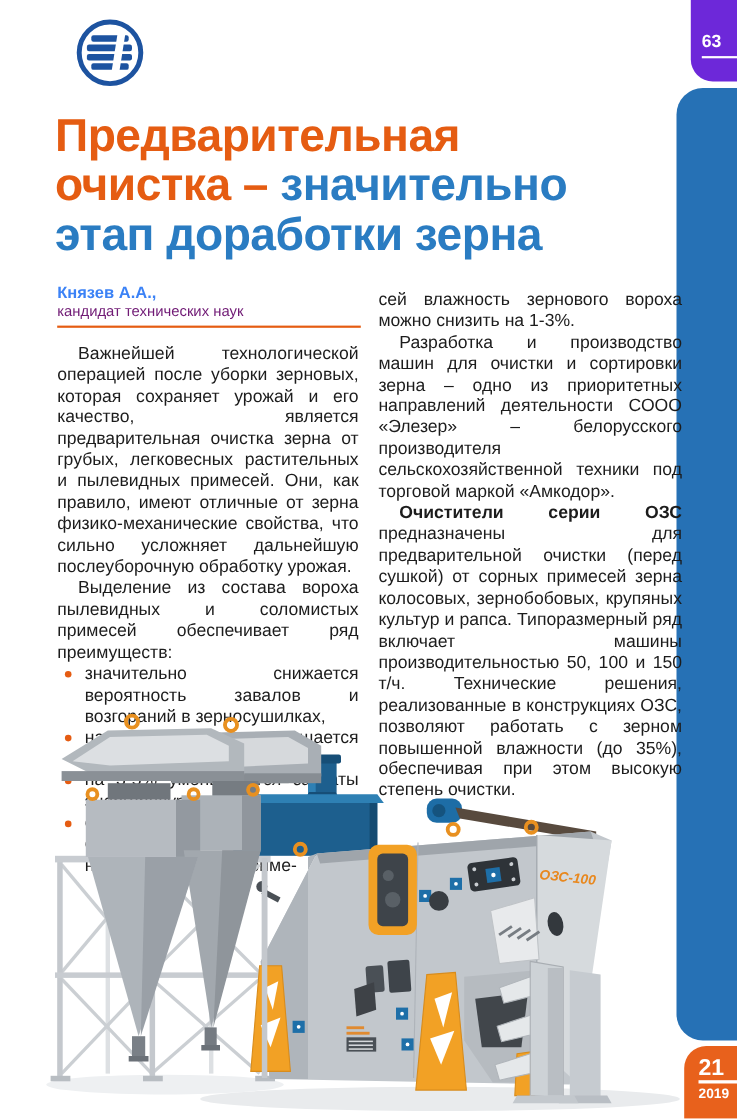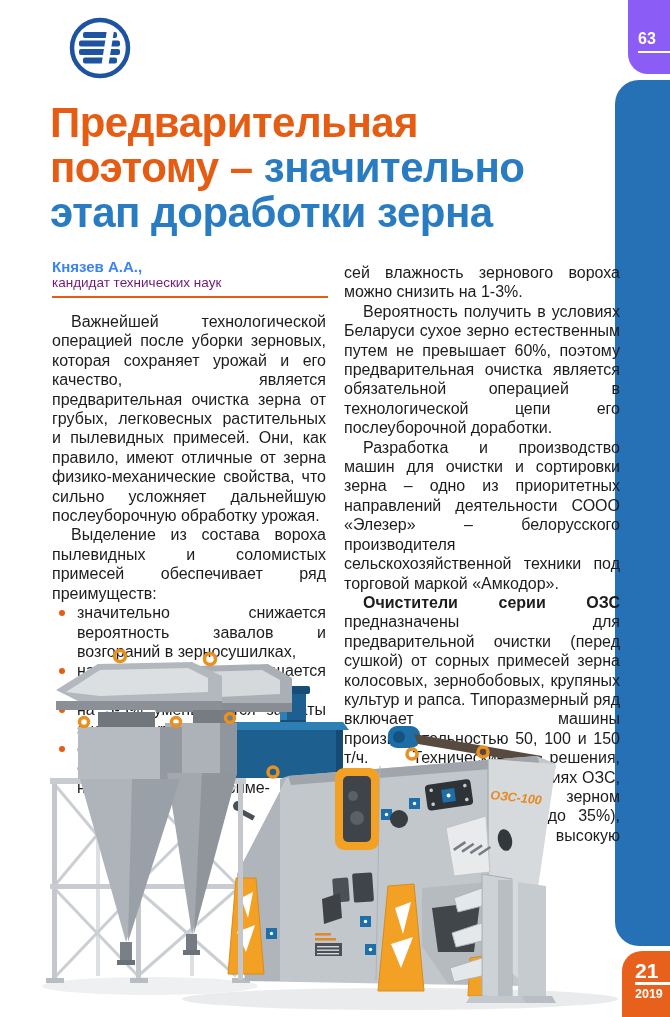--- a/index.html
+++ b/index.html
@@ -8,21 +8,21 @@
     font-family:"Liberation Sans", sans-serif; overflow:hidden;
     color:#1c1c1c;
   }
   
   .sidebar {
     position:absolute; right:0; top:80px; width:55px; height:866px;
     background:#2671b5; border-radius:24px 0 0 24px;
   }
   .badge-top {
     position:absolute; right:0; top:0; width:42px; height:74px;
-    background:#8b5cf6; border-radius:0 0 0 20px; color:#fff;
+    background:#6d28d9; border-radius:0 0 0 20px; color:#fff;
   }
   .badge-top .num {
     display:block; margin:30px 0 0 10px; font-size:16px; font-weight:bold;
     border-bottom:2px solid #fff; padding-bottom:3px;
   }
   .badge-bottom {
     position:absolute; right:0; bottom:0; width:48px; height:66px;
     background:#e8611c; border-radius:20px 0 0 0; color:#fff;
   }
   .badge-bottom .num {
@@ -87,21 +87,21 @@
         <rect x="13" y="28.5" width="41" height="6" rx="2"></rect>
         <rect x="13" y="37" width="41" height="6" rx="2"></rect>
         <rect x="17" y="45.5" width="34" height="6" rx="2"></rect>
       </g>
       <rect x="38" y="16" width="7" height="42" fill="#ffffff" transform="rotate(9 41 37)"></rect>
     </svg>
   </div>
 
   <div class="title">
     <div><span class="orange">Предварительная</span></div>
-    <div><span class="orange">поэтому – </span><span class="blue">значительно</span></div>
+    <div><span class="orange">очистка – </span><span class="blue">значительно</span></div>
     <div><span class="blue">этап доработки зерна</span></div>
   </div>
 
   <div class="author">
     <div class="name">Князев А.А.,</div>
     <div class="degree">кандидат технических наук</div>
     <div class="rule"></div>
   </div>
 
   <div class="col col-left">
@@ -110,21 +110,20 @@
     <ul>
       <li>значительно снижается вероятность завалов и возгораний в зерносушилках,</li>
       <li>на 40-60% повышается равномерность нагрева зерна,</li>
       <li>на 3-5% уменьшаются затраты энергоресурсов на его сушку,</li>
       <li>снижается влажность. Только за счет механического удаления наиболее крупных приме-</li>
     </ul>
   </div>
 
   <div class="col col-right">
     <p>сей влажность зернового вороха можно снизить на 1-3%.</p>
-    <p class="indent">Вероятность получить в условиях Беларуси сухое зерно естественным путем не превышает 60%, поэтому предварительная очистка является обязательной операцией в технологической цепи его послеуборочной доработки.</p>
     <p class="indent">Разработка и производство машин для очистки и сортировки зерна – одно из приоритетных направлений деятельности СООО «Элезер» – белорусского производителя сельскохозяйственной техники под торговой маркой «Амкодор».</p>
     <p class="indent"><span class="lead-bold">Очистители серии ОЗС</span><span> предназначены для предварительной очистки (перед сушкой) от сорных примесей зерна колосовых, зернобобовых, крупяных культур и рапса. Типоразмерный ряд включает машины производительностью 50, 100 и 150 т/ч. Технические решения, реализованные в конструкциях ОЗС, позволяют работать с зерном повышенной влажности (до 35%), обеспечивая при этом высокую степень очистки.</span></p>
   </div>
 
   <div class="figure">
     <svg viewBox="0 0 588 371" width="588" height="371">
 
       <ellipse cx="110" cy="340" rx="108" ry="9" fill="#eef0f2"></ellipse>
       <ellipse cx="360" cy="353" rx="218" ry="11" fill="#e9ebed"></ellipse>
 

